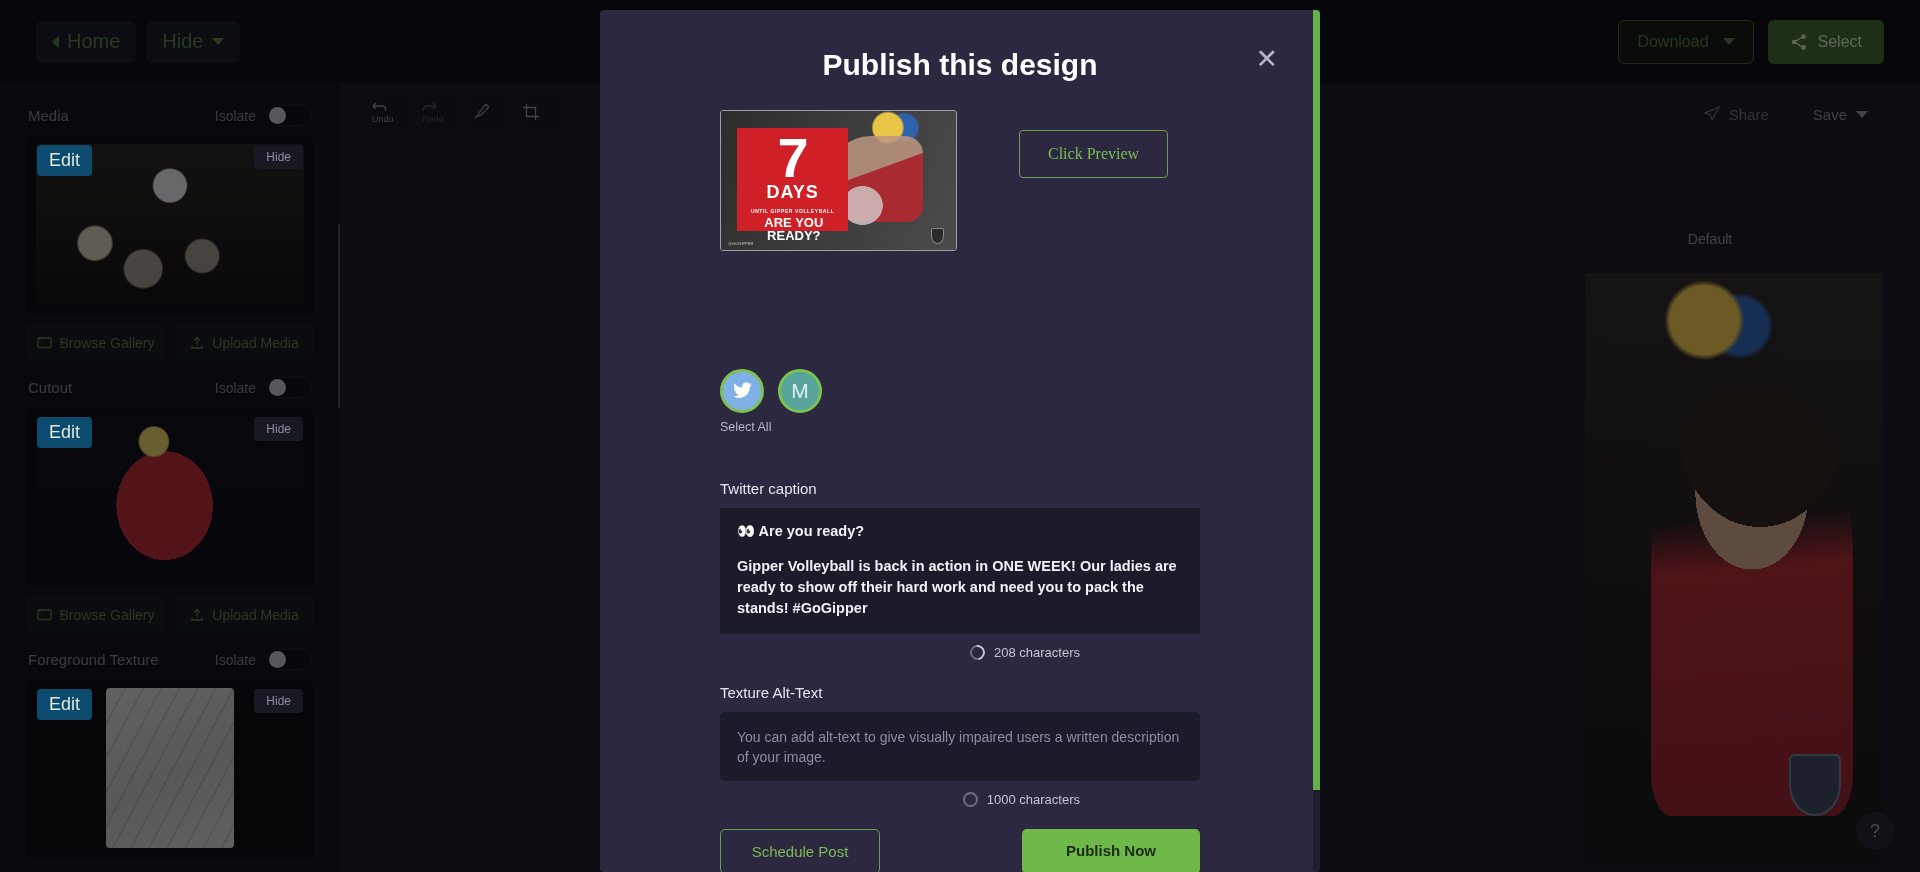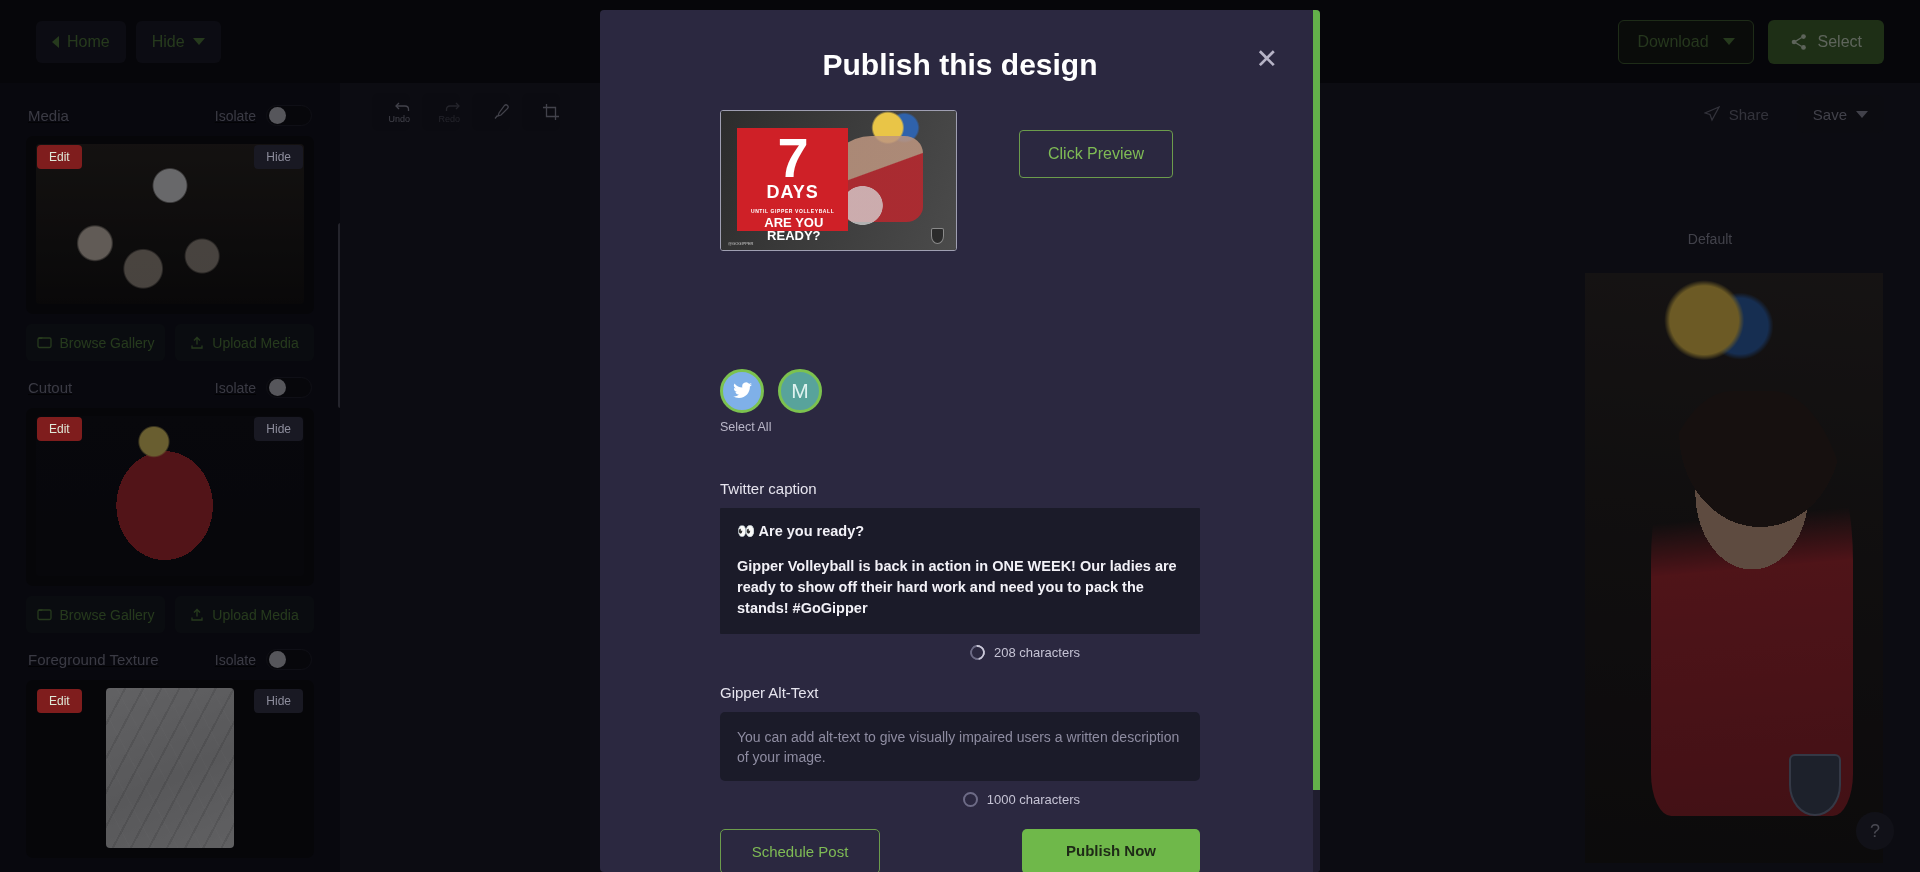--- a/index.html
+++ b/index.html
@@ -14,21 +14,21 @@
   
   .topbar {
     position: absolute; top: 0; left: 0; width: 1920px; height: 83px;
     background: #08080d;
     display: flex; align-items: center;
   }
   .nav-btn {
     display: flex; align-items: center; gap: 8px;
     height: 42px; padding: 0 16px; border-radius: 6px;
     background: #16161f; color: #4e7a35;
-    font-size: 16px; margin-left: 0;
+    font-size: 20px; margin-left: 0;
   }
   .nav-home { margin-left: 36px; }
   .nav-file { margin-left: 10px; }
   .chev {
     width: 0; height: 0;
     border-left: 6px solid transparent; border-right: 6px solid transparent;
     border-top: 7px solid #4e7a35;
   }
   .chev-left {
     width: 0; height: 0;
@@ -76,21 +76,21 @@
   .layer-card {
     margin: 0 26px; height: 178px; border-radius: 7px;
     background: #07070b; position: relative; overflow: hidden;
   }
   .layer-card .thumb {
     position: absolute; left: 10px; right: 10px; top: 8px; bottom: 10px;
     border-radius: 4px; overflow: hidden;
   }
   .btn-edit {
     position: absolute; left: 11px; top: 9px; z-index: 4;
-    background: #7f1d1d; color: #dfe9d8; font-size: 12px;
+    background: #0c4a6e; color: #dfe9d8; font-size: 18px;
     padding: 5px 12px; border-radius: 4px;
   }
   .btn-hide {
     position: absolute; right: 11px; top: 9px; z-index: 4;
     background: #191923; color: #8d8d9c; font-size: 12px;
     padding: 5px 12px; border-radius: 4px;
   }
   .row-buttons { display: flex; gap: 10px; padding: 10px 26px 0 26px; }
   .panel-btn {
     flex: 1; display: flex; align-items: center; justify-content: center; gap: 8px;
@@ -133,21 +133,21 @@
   .canvas-area {
     position: absolute; top: 83px; left: 340px; right: 0; bottom: 0;
     background: #16161e;
   }
   .canvas-toolbar {
     position: absolute; top: 10px; left: 32px;
     display: flex; gap: 12px;
   }
   .tool {
     width: 38px; height: 38px; border-radius: 6px; background: #13131b;
-    display: flex; flex-direction: column; align-items: flex-end; justify-content: center;
+    display: flex; flex-direction: column; align-items: flex-start; justify-content: center;
     color: #8c8c9b; font-size: 9px; gap: 1px;
   }
   .tool.dim { color: #4a4a56; }
   .tool svg { display:block; }
   .right-tools {
     position: absolute; top: 12px; right: 36px;
     display: flex; align-items: center; gap: 12px;
   }
   .rt-btn {
     display: flex; align-items: center; gap: 9px;
@@ -254,21 +254,21 @@
   .pt-mark { position:absolute; left: 3%; bottom: 3%; color:#cfcfcf; font-size: 4px; }
   .pt-crest {
     position: absolute; right: 5%; bottom: 4%;
     width: 13px; height: 16px; border-radius: 2px 2px 50% 50%;
     background: #2b2b2b; border: 1px solid #8a8a8a;
   }
   .btn-click-preview {
     margin-top: 20px;
     border: 1px solid #6c9c4c; border-radius: 4px;
     color: #7fbb55; background: transparent;
-    padding: 14px 28px; font-size: 16px;
+    padding: 14px 28px; font-size: 16px; font-family: Liberation Serif, serif;
   }
 
   .channel-row {
     display: flex; gap: 14px; padding: 118px 0 0 120px; align-items: flex-start;
   }
   .channel {
     width: 44px; height: 44px; border-radius: 50%;
     border: 3px solid #7cc24f;
     display: flex; align-items: center; justify-content: center;
   }
@@ -558,21 +558,21 @@
         <span>👀</span>
         <span>Are you ready?</span>
       </div>
       <div class="caption-body">Gipper Volleyball is back in action in ONE WEEK! Our ladies are ready to show off their hard work and need you to pack the stands! #GoGipper</div>
     </div>
     <div class="counter-row">
       <span class="ring partial"></span>
       <span class="counter-text">208 characters</span>
     </div>
 
-    <div class="field-label" style="margin-top:24px;">Gipper Alt-Text</div>
+    <div class="field-label" style="margin-top:24px;">Texture Alt-Text</div>
     <div class="alt-box">
       <div class="alt-placeholder">You can add alt-text to give visually impaired users a written description of your image.</div>
     </div>
     <div class="counter-row">
       <span class="ring"></span>
       <span class="counter-text">1000 characters</span>
     </div>
 
     <div class="modal-footer">
       <div class="btn-outline">Schedule Post</div>

